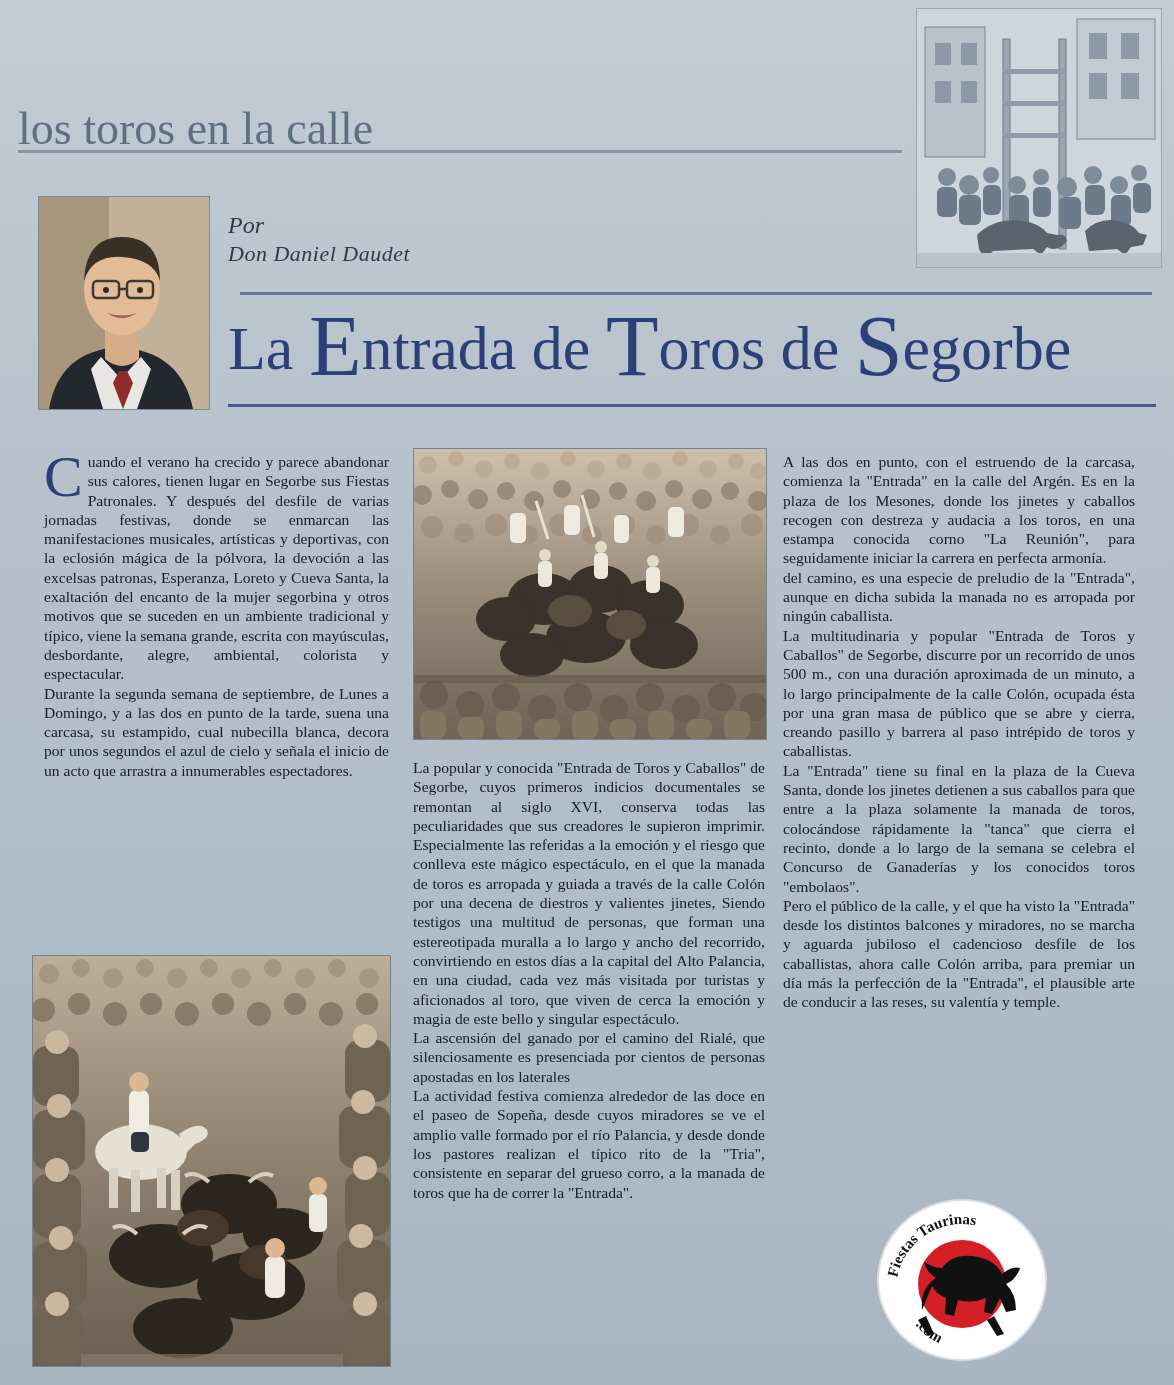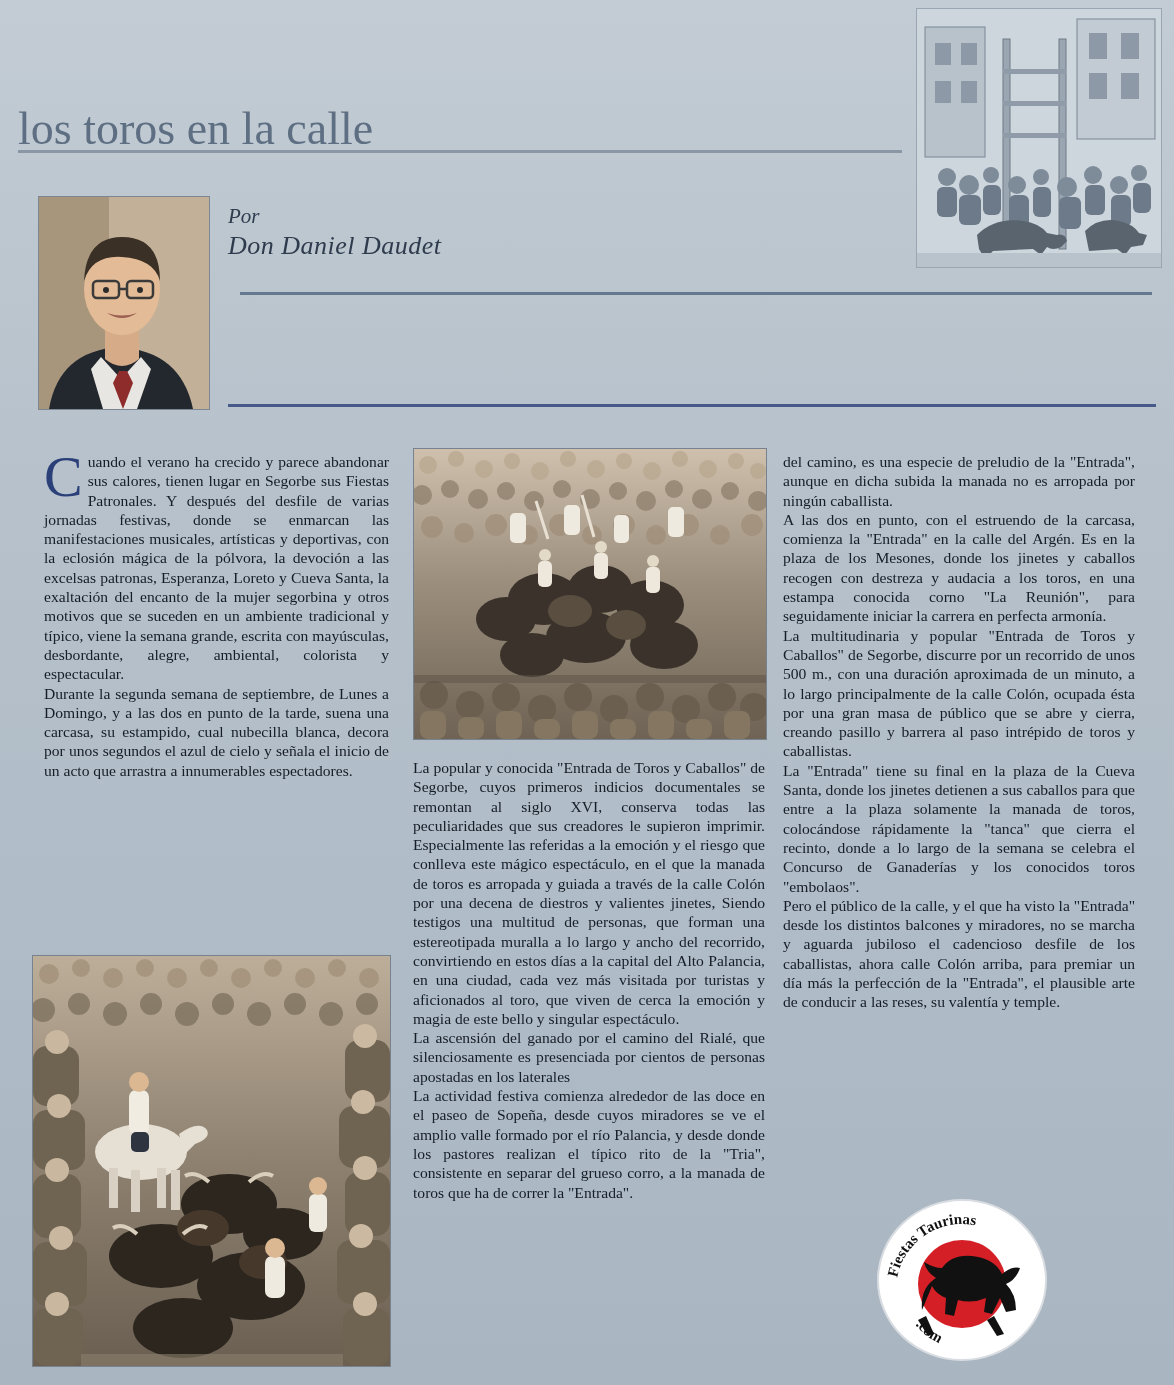--- a/index.html
+++ b/index.html
@@ -42,22 +42,22 @@
     position:absolute;left:38px;top:196px;width:170px;height:212px;
     border:1px solid #7b8793;
     overflow:hidden;
     background:#8c7f70;
   }
   .byline{
     position:absolute;left:228px;top:196px;width:420px;
     font-family:"Liberation Serif", serif;
     color:#2e3b4d;
   }
-  .byline .por{font-size:21px;font-style:italic;margin:8px 0 2px 0;}
-  .byline .name{font-size:26px;font-style:italic;letter-spacing:.5px;}
+  .byline .por{font-size:24px;font-style:italic;margin:16px 0 2px 0;}
+  .byline .name{font-size:22px;font-style:italic;letter-spacing:.5px;}
   .byline-rule{
     position:absolute;left:240px;top:292px;width:912px;height:3px;
     background:#4a5d7a;opacity:.75;
   }
   
   .bigtitle{
     position:absolute;left:228px;top:300px;width:930px;height:100px;
     color:#2b3f78;
     font-family:"Liberation Serif", serif;
     font-size:62px;
@@ -194,20 +194,28 @@
       <path d="M68 116 q15 10 30 0 q-15 5 -30 0z" fill="#9c5f52"></path>
     </svg>
   </div>
 
   <div class="byline">
     <div class="por">Por</div>
     <div class="name">Don Daniel Daudet</div>
   </div>
   <div class="byline-rule"></div>
 
+  <div class="bigtitle">
+    <span>La</span>
+    <span class="cap">E</span><span>ntrada</span>
+    <span>de</span>
+    <span class="cap">T</span><span>oros</span>
+    <span>de</span>
+    <span class="cap">S</span><span>egorbe</span>
+  </div>
   <div class="bigtitle-rule"></div>
 
   <div class="photo photo-top">
     <svg width="352" height="290" viewBox="0 0 352 290">
       <defs>
         <linearGradient id="gtop" x1="0" y1="0" x2="0" y2="1">
           <stop offset="0" stop-color="#cfc0ad"></stop>
           <stop offset="0.45" stop-color="#9c8f7e"></stop>
           <stop offset="1" stop-color="#6e6354"></stop>
         </linearGradient>
@@ -443,22 +451,22 @@
     <p>Durante la segunda semana de septiembre, de Lunes a Domingo, y a las dos en punto de la tarde, suena una carcasa, su estampido, cual nubecilla blanca, decora por unos segundos el azul de cielo y señala el inicio de un acto que arrastra a innumerables espectadores.</p>
   </div>
 
   <div class="col col2">
     <p>La popular y conocida "Entrada de Toros y Caballos" de Segorbe, cuyos primeros indicios documentales se remontan al siglo XVI, conserva todas las peculiaridades que sus creadores le supieron imprimir. Especialmente las referidas a la emoción y el riesgo que conlleva este mágico espectáculo, en el que la manada de toros es arropada y guiada a través de la calle Colón por una decena de diestros y valientes jinetes, Siendo testigos una multitud de personas, que forman una estereotipada muralla a lo largo y ancho del recorrido, convirtiendo en estos días a la capital del Alto Palancia, en una ciudad, cada vez más visitada por turistas y aficionados al toro, que viven de cerca la emoción y magia de este bello y singular espectáculo.</p>
     <p>La ascensión del ganado por el camino del Rialé, que silenciosamente es presenciada por cientos de personas apostadas en los laterales</p>
     <p>La actividad festiva comienza alrededor de las doce en el paseo de Sopeña, desde cuyos miradores se ve el amplio valle formado por el río Palancia, y desde donde los pastores realizan el típico rito de la "Tria", consistente en separar del grueso corro, a la manada de toros que ha de correr la "Entrada".</p>
   </div>
 
   <div class="col col3">
+    <p>A las dos en punto, con el estruendo de la carcasa, comienza la "Entrada" en la calle del Argén. Es en la plaza de los Mesones, donde los jinetes y caballos recogen con destreza y audacia a los toros, en una estampa conocida corno "La Reunión", para seguidamente iniciar la carrera en perfecta armonía.</p>
     <p>del camino, es una especie de preludio de la "Entrada", aunque en dicha subida la manada no es arropada por ningún caballista.</p>
-    <p>A las dos en punto, con el estruendo de la carcasa, comienza la "Entrada" en la calle del Argén. Es en la plaza de los Mesones, donde los jinetes y caballos recogen con destreza y audacia a los toros, en una estampa conocida corno "La Reunión", para seguidamente iniciar la carrera en perfecta armonía.</p>
     <p>La multitudinaria y popular "Entrada de Toros y Caballos" de Segorbe, discurre por un recorrido de unos 500 m., con una duración aproximada de un minuto, a lo largo principalmente de la calle Colón, ocupada ésta por una gran masa de público que se abre y cierra, creando pasillo y barrera al paso intrépido de toros y caballistas.</p>
     <p>La "Entrada" tiene su final en la plaza de la Cueva Santa, donde los jinetes detienen a sus caballos para que entre a la plaza solamente la manada de toros, colocándose rápidamente la "tanca" que cierra el recinto, donde a lo largo de la semana se celebra el Concurso de Ganaderías y los conocidos toros "embolaos".</p>
     <p>Pero el público de la calle, y el que ha visto la "Entrada" desde los distintos balcones y miradores, no se marcha y aguarda jubiloso el cadencioso desfile de los caballistas, ahora calle Colón arriba, para premiar un día más la perfección de la "Entrada", el plausible arte de conducir a las reses, su valentía y temple.</p>
   </div>
 
   <div class="logo">
     <svg width="176" height="176" viewBox="0 0 176 176">
       <defs>
         <path id="arcTop" d="M 22 98 A 66 66 0 0 1 154 98" fill="none"></path>
         <path id="arcBottom" d="M 38 128 A 62 62 0 0 0 150 110" fill="none"></path>

